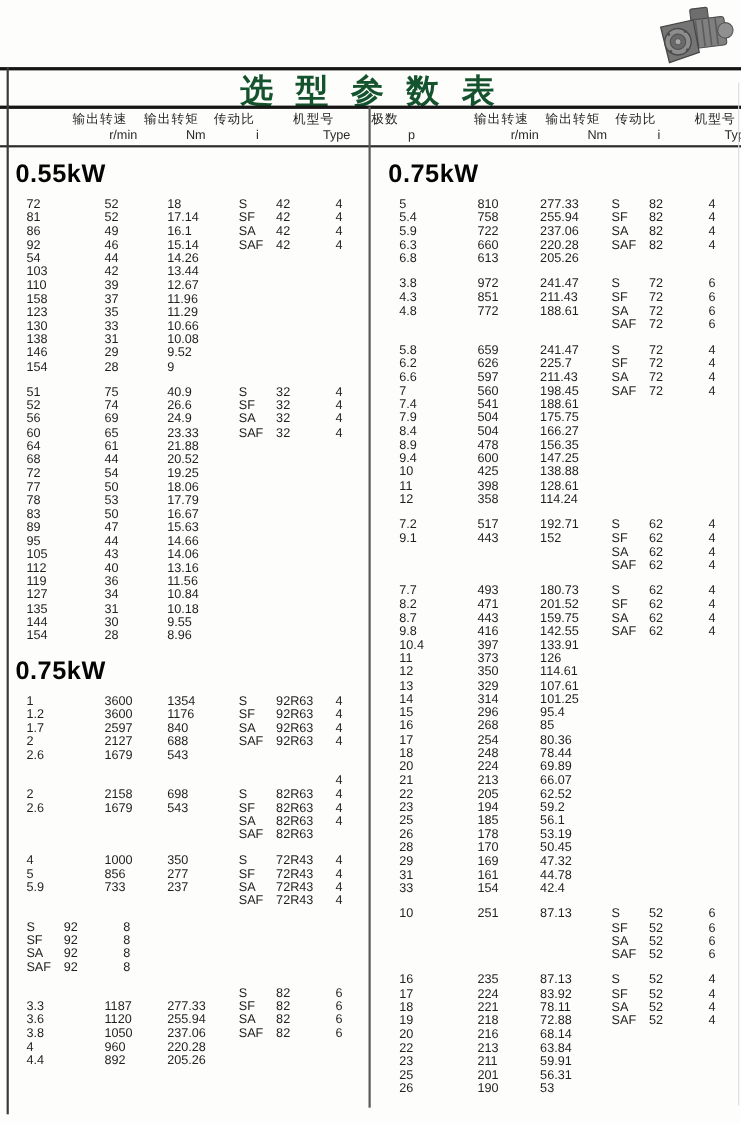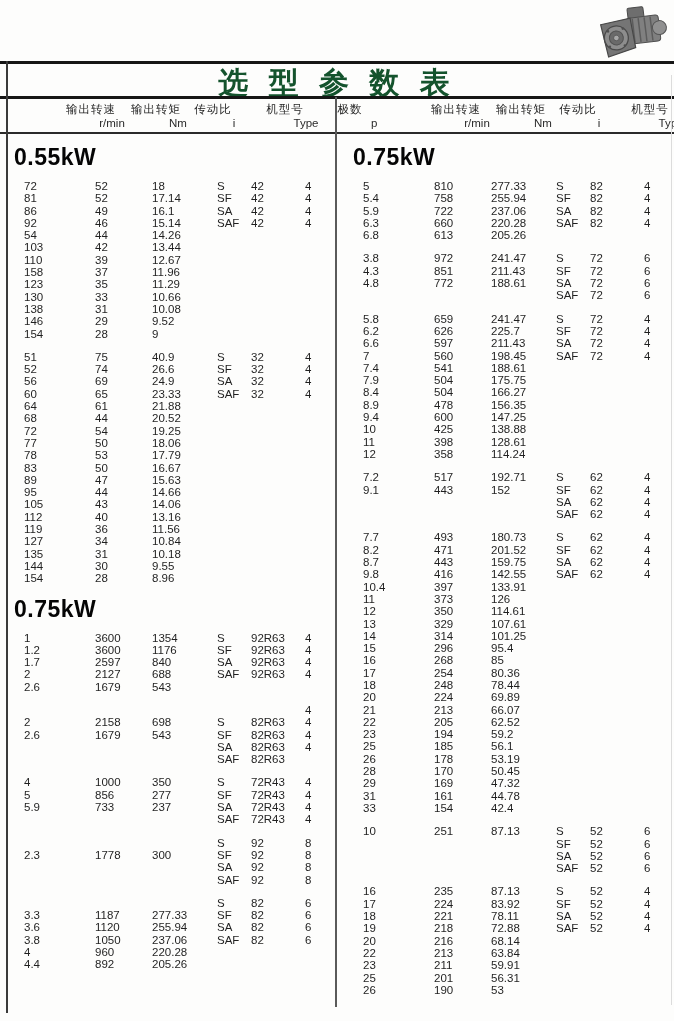--- a/index.html
+++ b/index.html
@@ -346,28 +346,20 @@
           <div class="bc">4</div>
           <div class="bc">SA</div>
           <div class="bc">72R43</div>
           <div class="bc">4</div>
           <div class="bc">SAF</div>
           <div class="bc">72R43</div>
           <div class="bc">4</div>
         </div>
       </div>
       <div class="block">
-        <div class="nums">
-          <div class="bc"></div>
-          <div class="bc"></div>
-          <div class="bc"></div>
-          <div class="bc">2.3</div>
-          <div class="bc">1778</div>
-          <div class="bc">300</div>
-        </div>
         <div class="types">
           <div class="bc">S</div>
           <div class="bc">92</div>
           <div class="bc">8</div>
           <div class="bc">SF</div>
           <div class="bc">92</div>
           <div class="bc">8</div>
           <div class="bc">SA</div>
           <div class="bc">92</div>
           <div class="bc">8</div>

